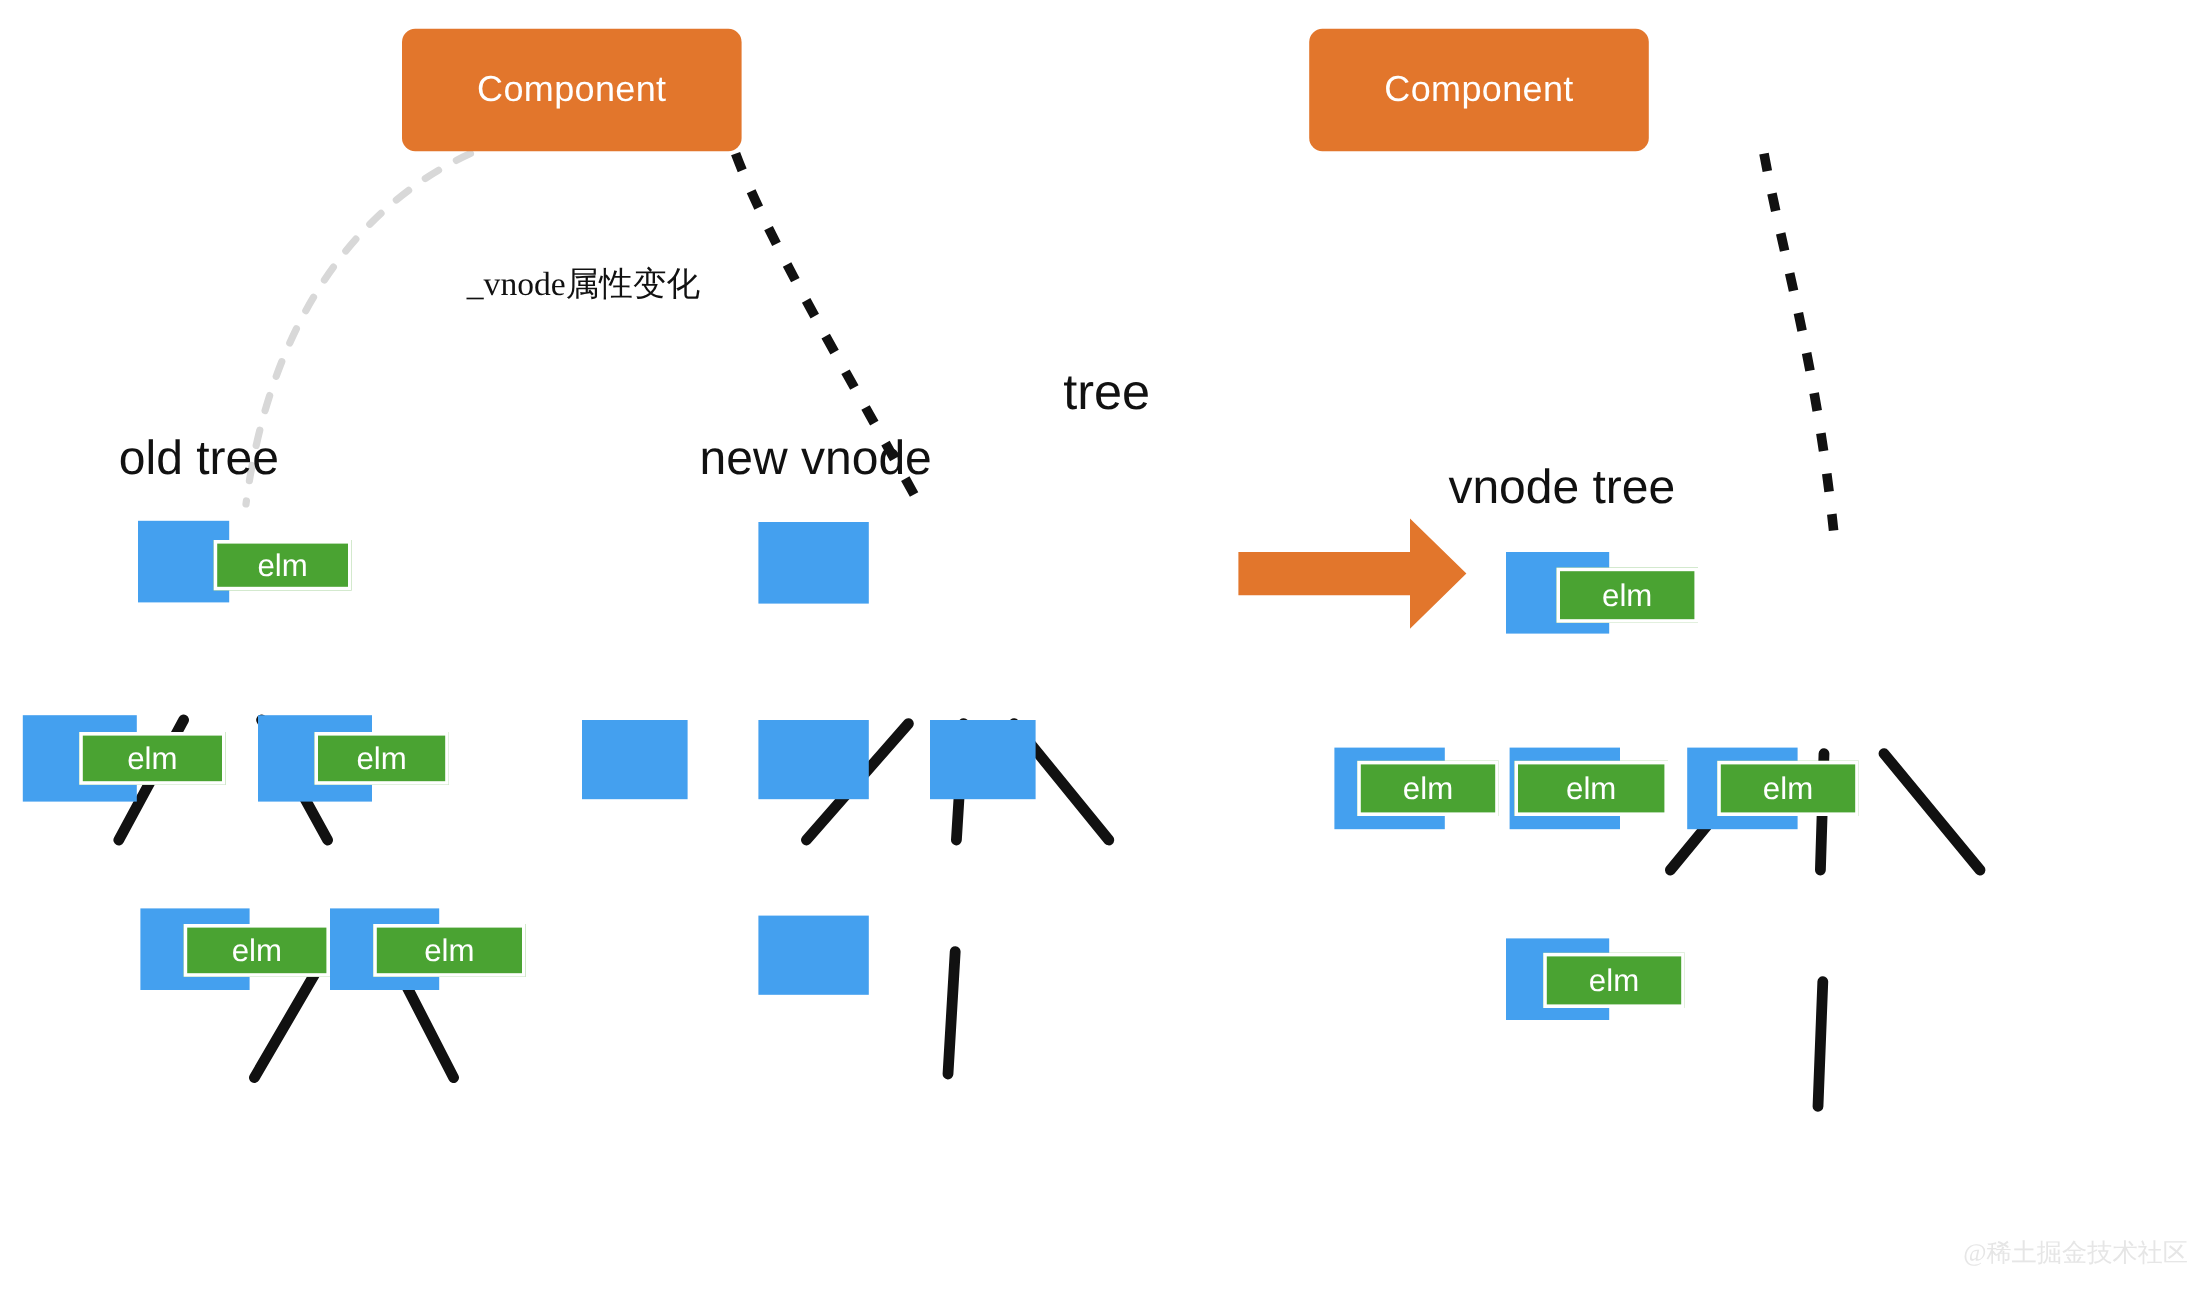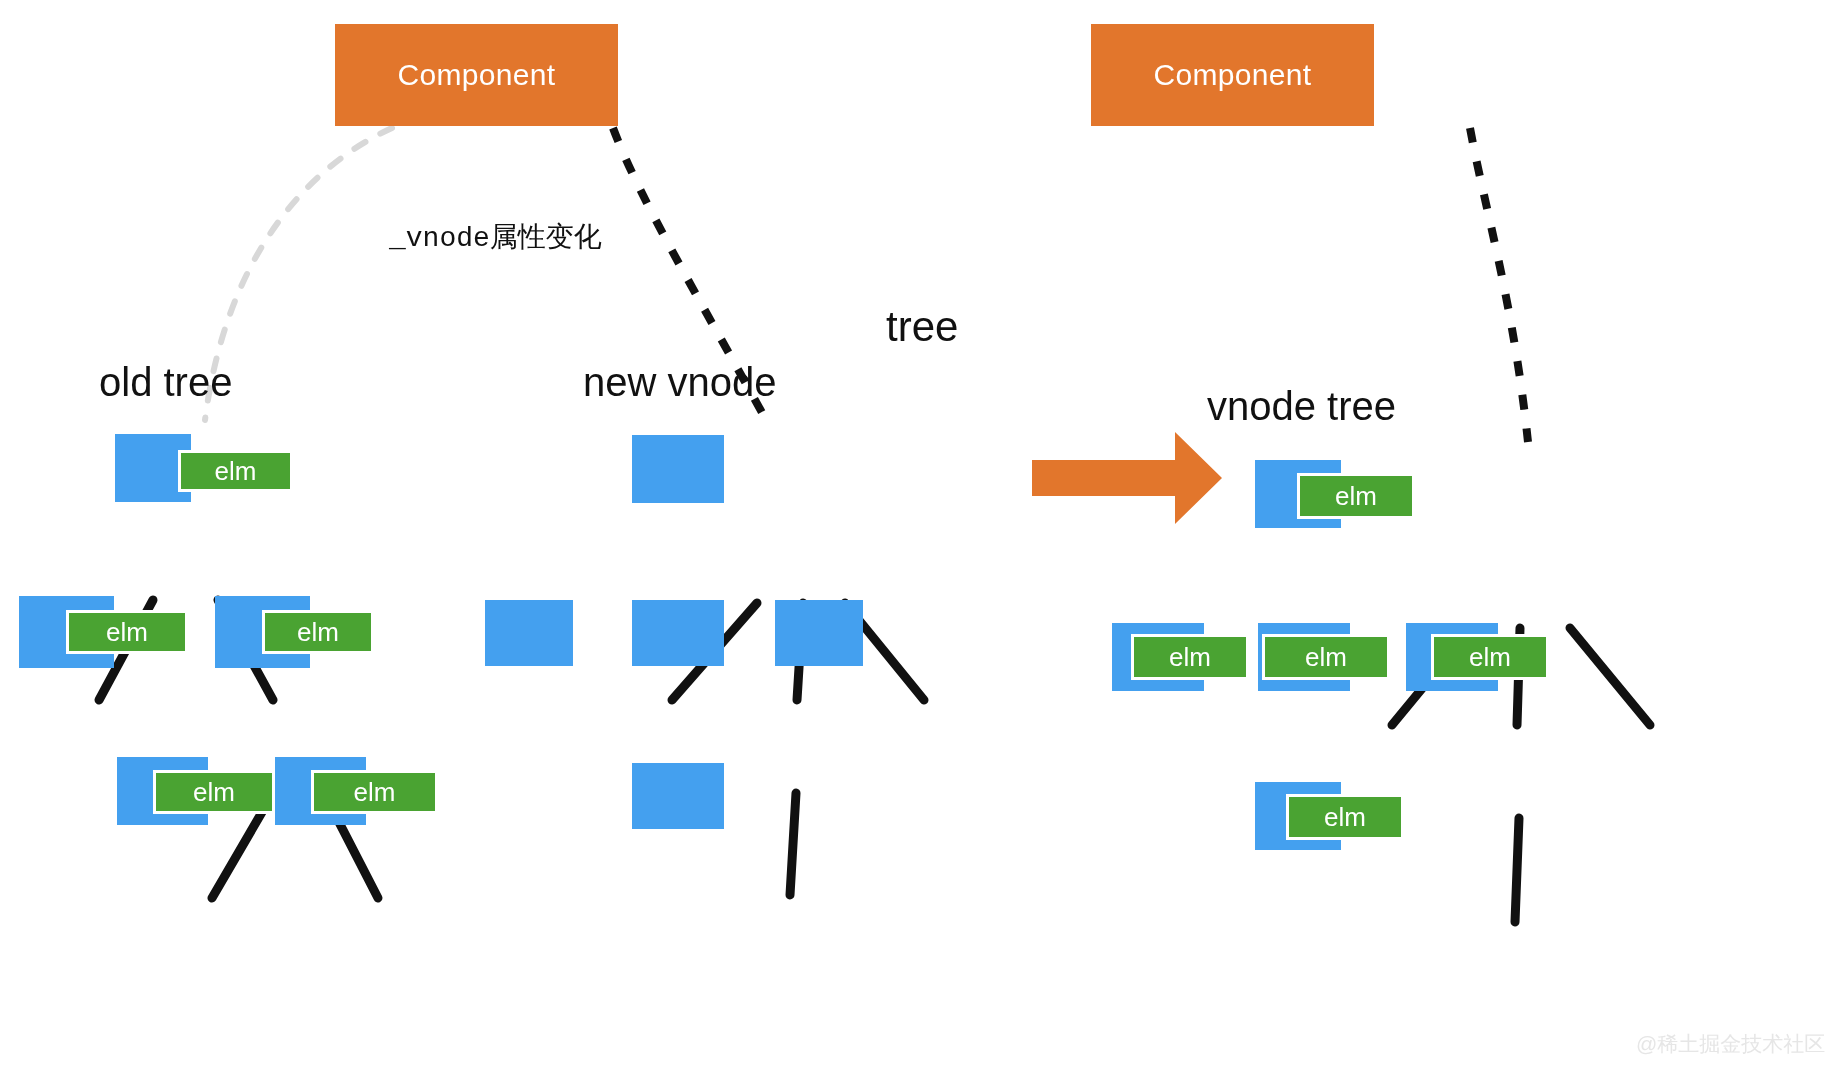--- a/index.html
+++ b/index.html
@@ -22,38 +22,39 @@
   .component-box {
     position: absolute;
     background: #e2762c;
     display: flex;
     align-items: center;
     justify-content: center;
     color: #ffffff;
     font-size: 30px;
     letter-spacing: 0.3px;
     font-family: "Liberation Sans", sans-serif;
+    border-radius: 11px;
   }
 
   
   .tree-title {
     position: absolute;
     color: #111111;
     font-size: 40px;
     white-space: nowrap;
     font-family: "Liberation Sans", sans-serif;
   }
 
   
   .annot-label {
     position: absolute;
     color: #111111;
     font-size: 28px;
     white-space: nowrap;
-    font-family: Liberation Mono, monospace;
+    font-family: Liberation Serif, serif;
   }
 
   
   .patch-label {
     position: absolute;
     color: #111111;
     font-size: 42px;
     white-space: nowrap;
     font-family: "Liberation Sans", sans-serif;
   }
@@ -84,21 +85,21 @@
     height: 1074px;
     pointer-events: none;
   }
 
   
   .watermark {
     position: absolute;
     color: #e6e6e6;
     font-size: 21px;
     white-space: nowrap;
-    font-family: Liberation Sans, sans-serif;
+    font-family: Liberation Serif, serif;
   }
 </style>
 </head>
 <body>
 
 <div id="stage">
 
   <svg id="edges" viewBox="0 0 1832 1074" xmlns="http://www.w3.org/2000/svg">
 
     <path d="M 392 128 C 300 170, 225 265, 205 420" fill="none" stroke="#d8d8d8" stroke-width="6" stroke-linecap="round" stroke-dasharray="13 17"></path>

